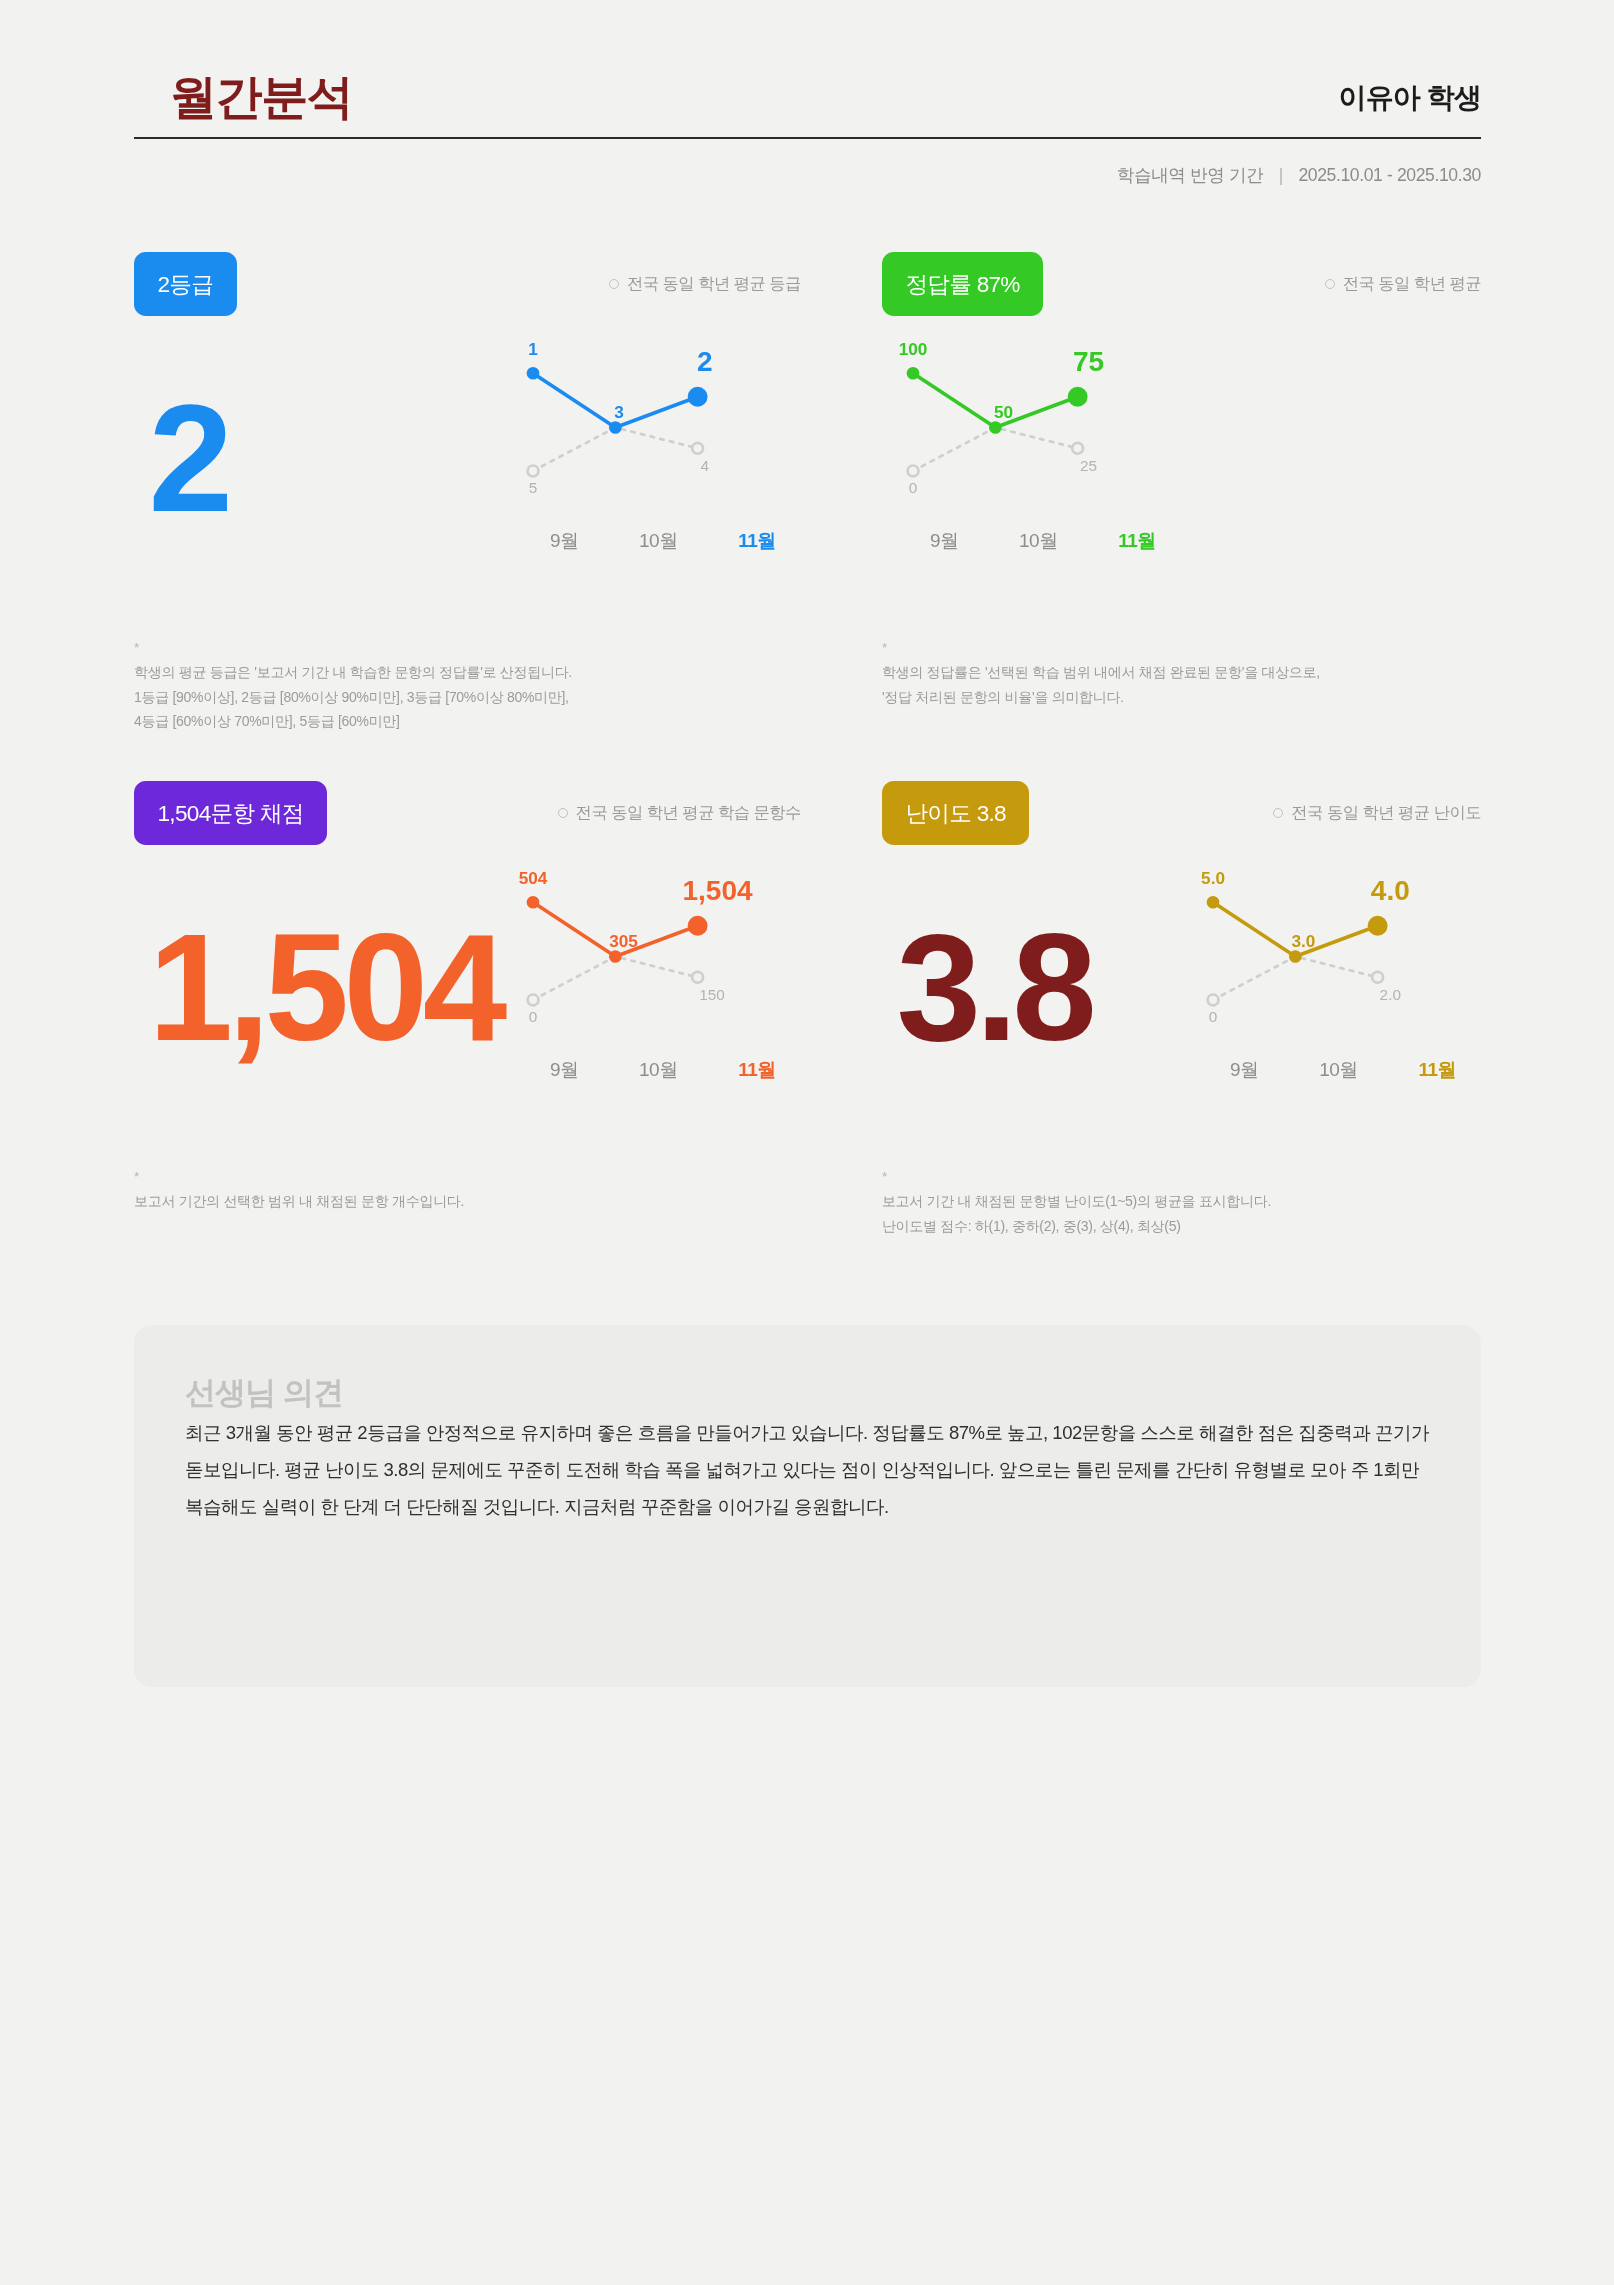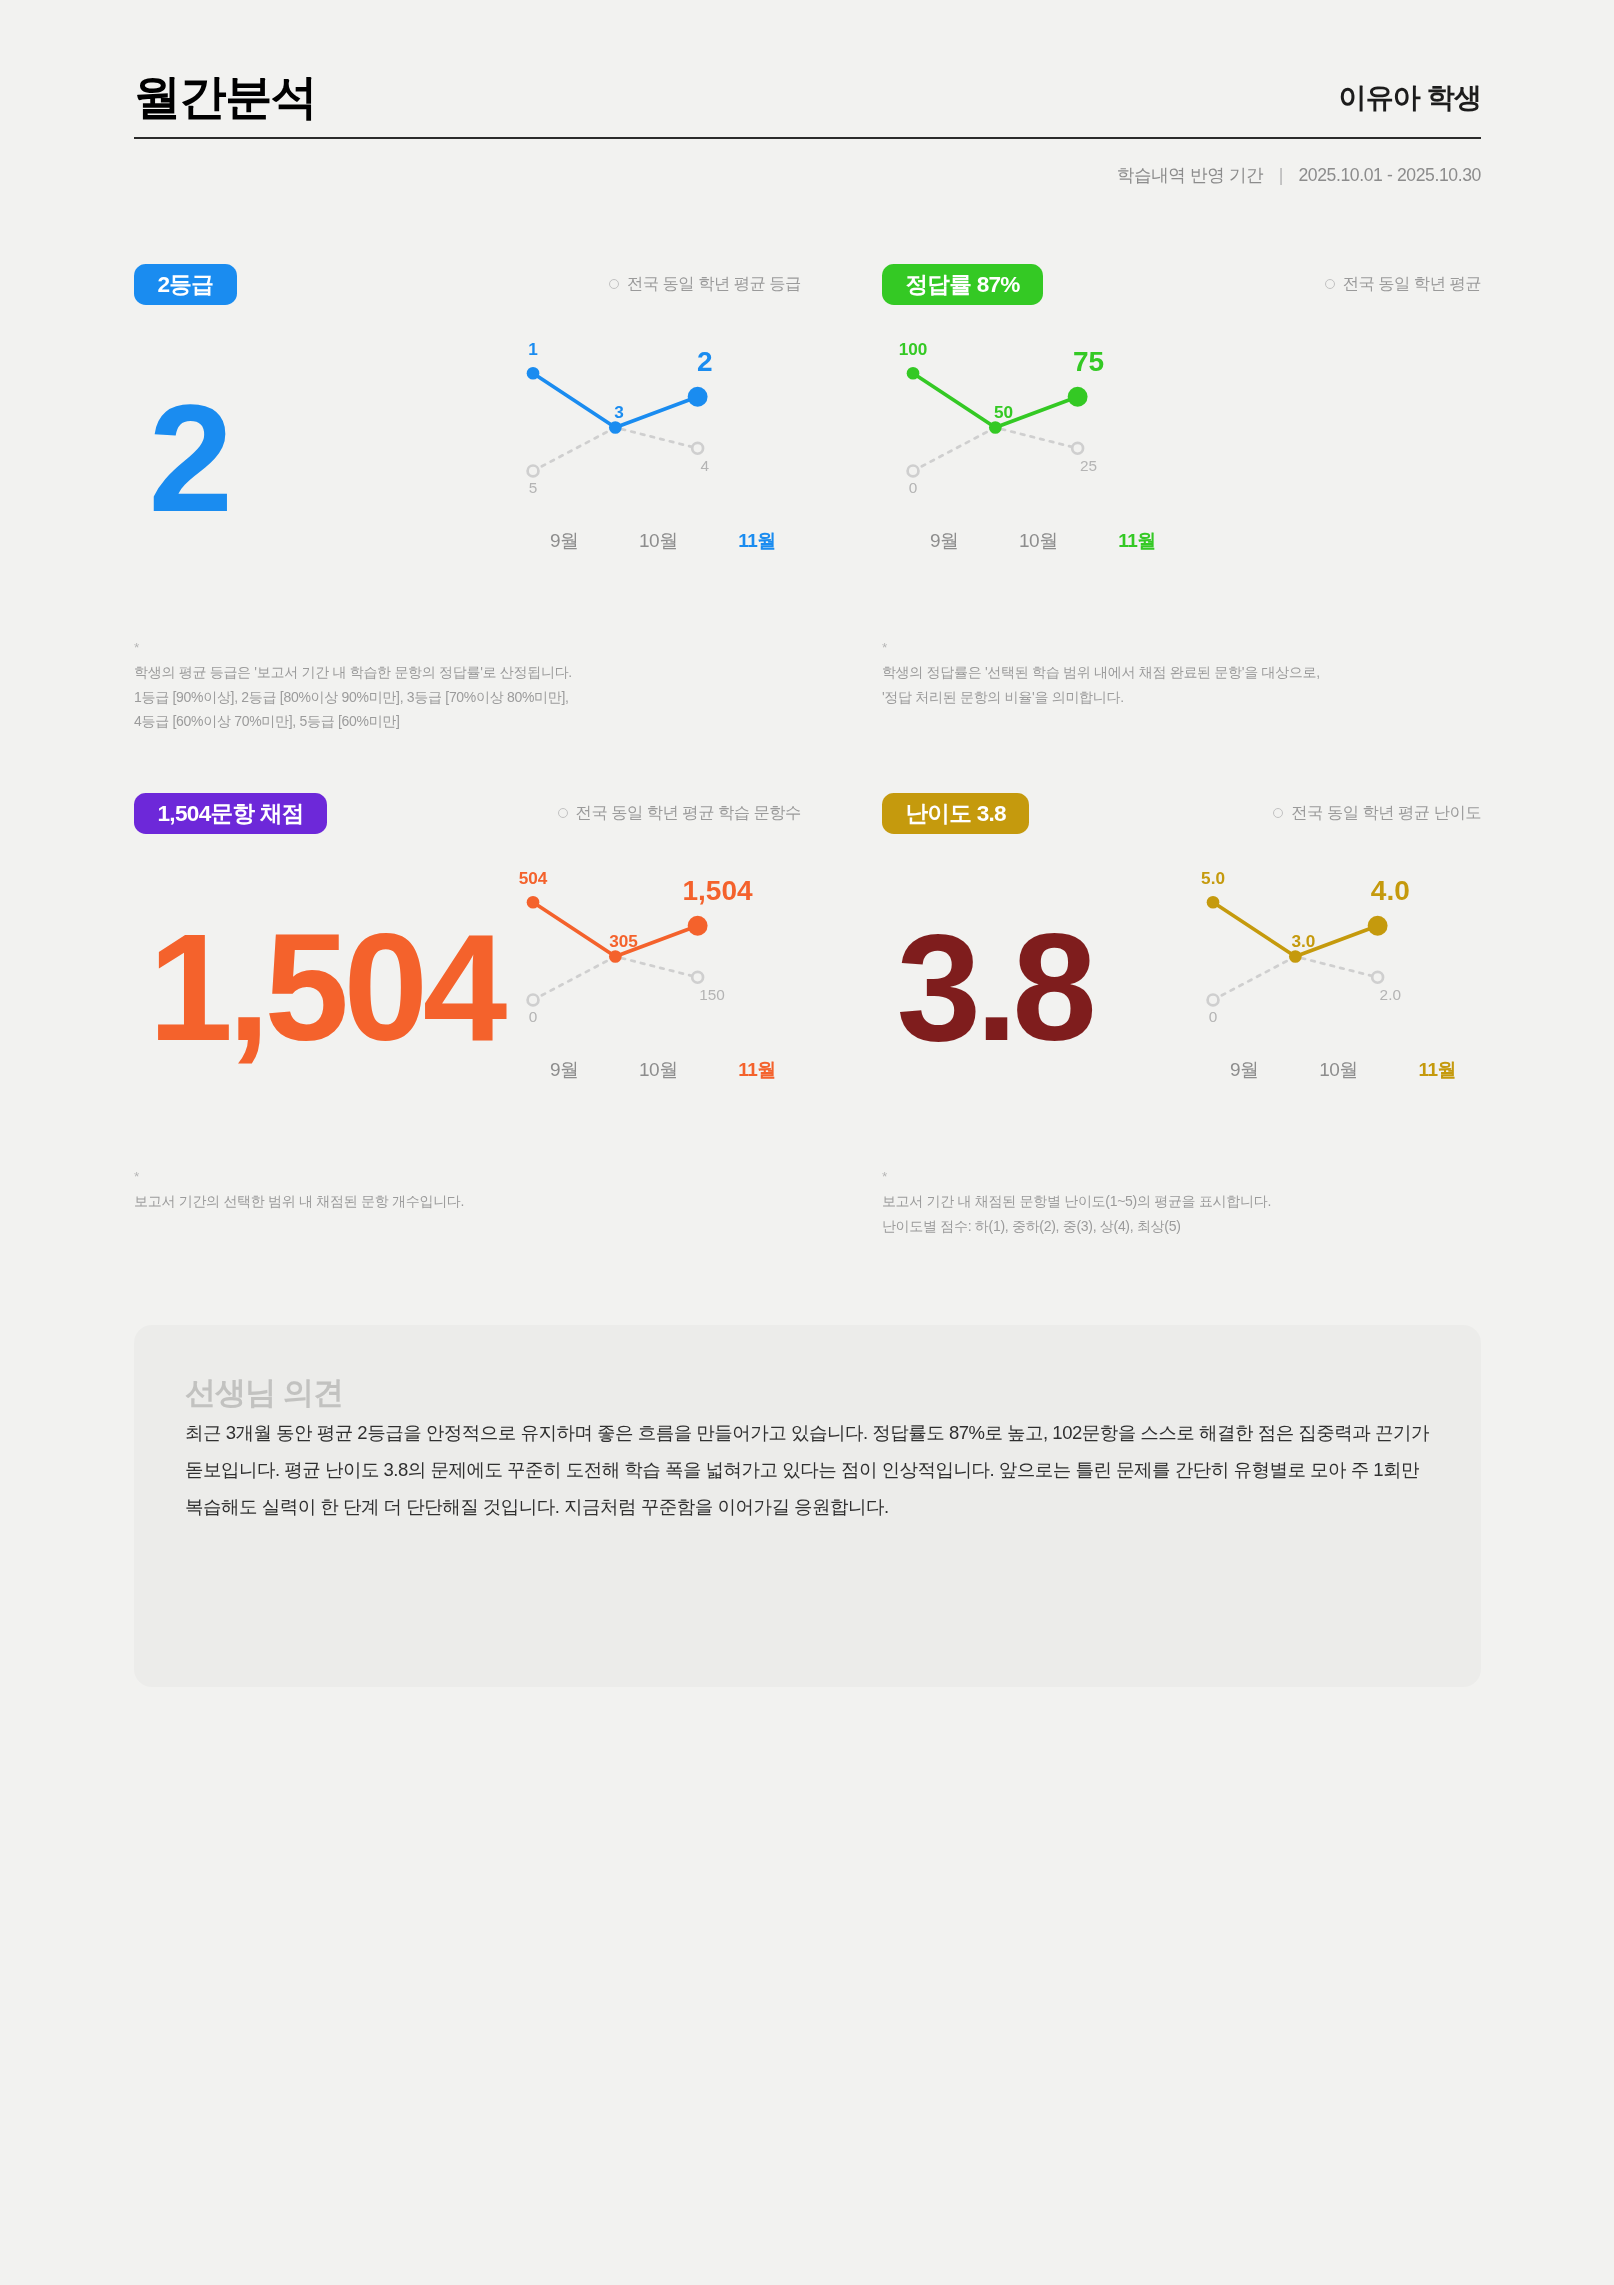--- a/index.html
+++ b/index.html
@@ -32,22 +32,23 @@
     display: flex;
     align-items: flex-end;
     justify-content: space-between;
     border-bottom: 2.7px solid #2b2b2b;
     padding-bottom: 14.5px;
   }
   .header-title {
     font-size: 47px;
     font-weight: bold;
     letter-spacing: -1.4px;
-    color: #000000;
+    color: #7f1d1d;
     line-height: 1.1;
+    margin-left: 36px;
   }
   .header-student {
     font-size: 28px;
     font-weight: bold;
     color: #1c1c1c;
     letter-spacing: -0.9px;
     padding-bottom: 5.4px;
   }
   .subheader {
     margin-top: 23.5px;
@@ -76,26 +77,26 @@
   .card-top {
     display: flex;
     align-items: center;
     justify-content: space-between;
     height: 51px;
   }
   .badge {
     display: inline-flex;
     align-items: center;
     justify-content: center;
-    height: 41px;
+    height: 64px;
     padding: 0 23.5px;
     border-radius: 11.8px;
     color: #fff;
     font-size: 22.6px;
-    font-weight: bold;
+    font-weight: normal;
     letter-spacing: -0.7px;
   }
   .compare-label {
     display: flex;
     align-items: center;
     font-size: 16.3px;
     color: #9a9a9a;
     letter-spacing: -0.5px;
   }
   .compare-dot {

